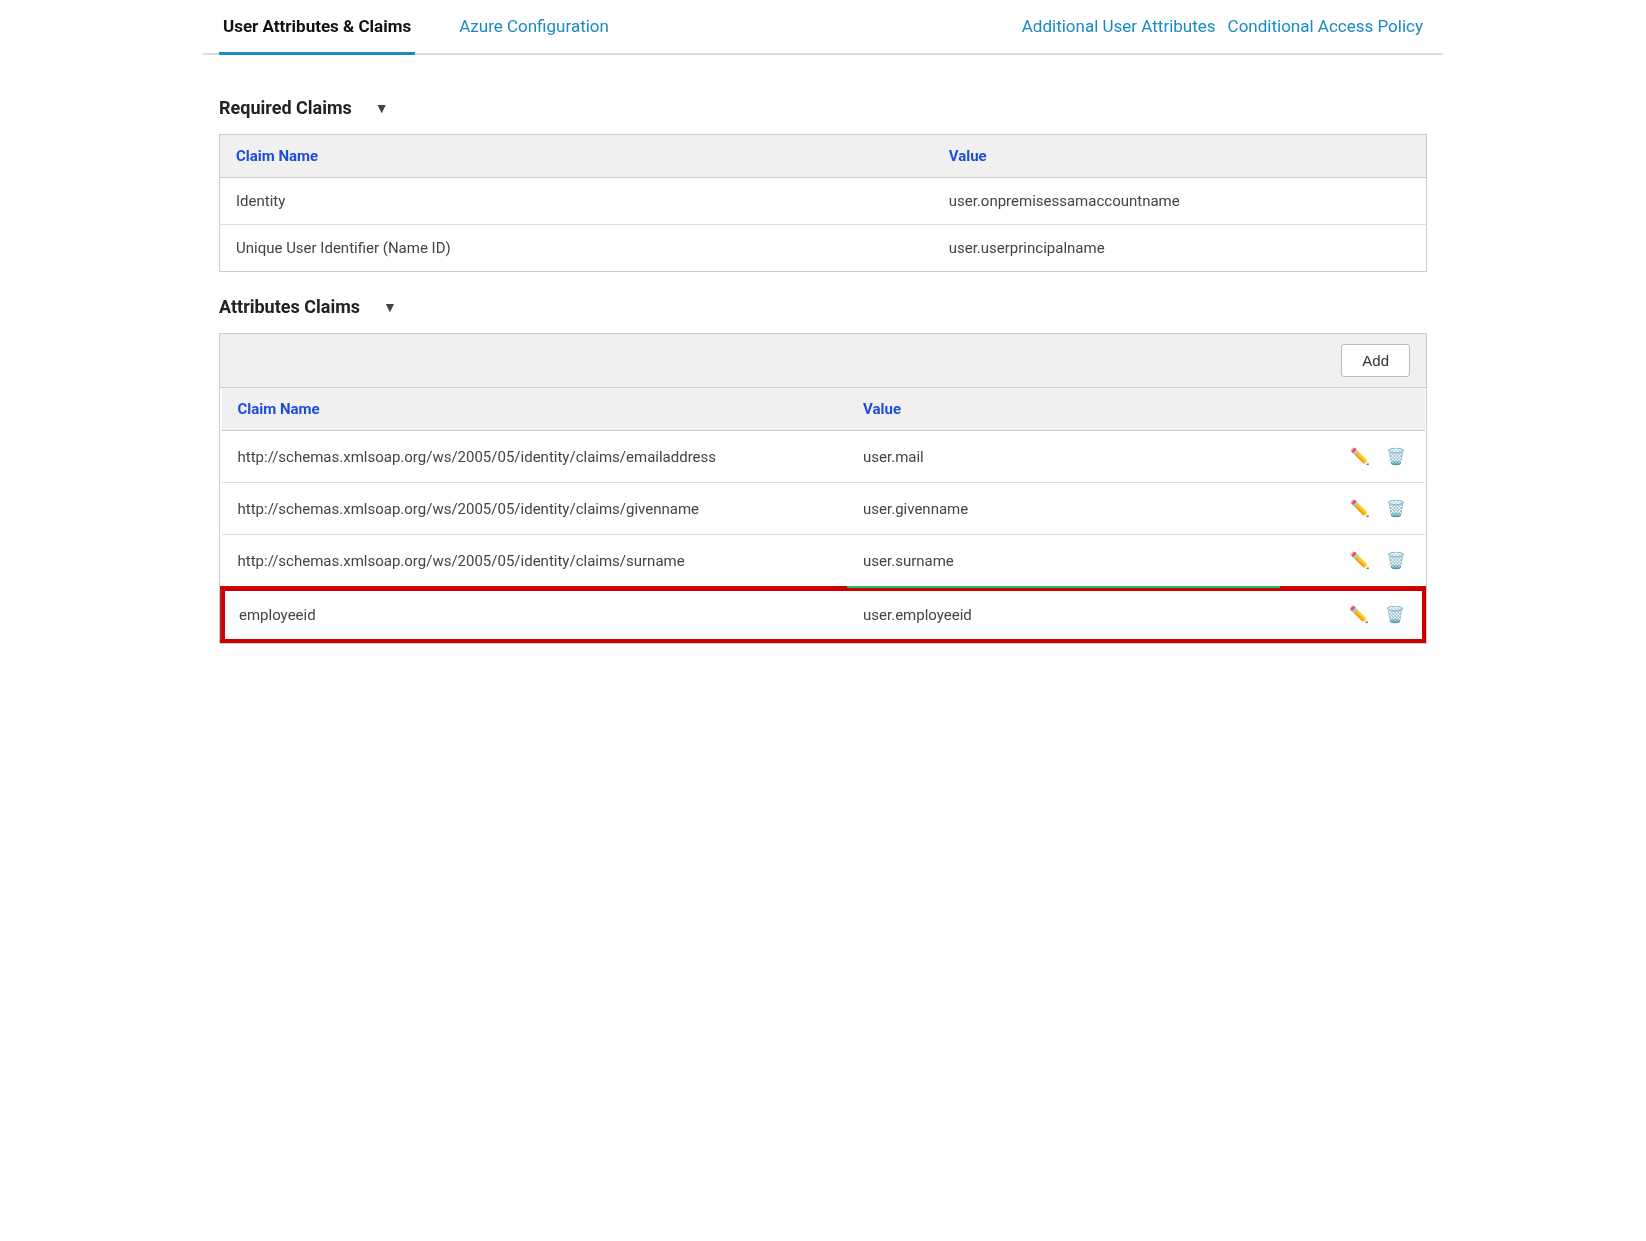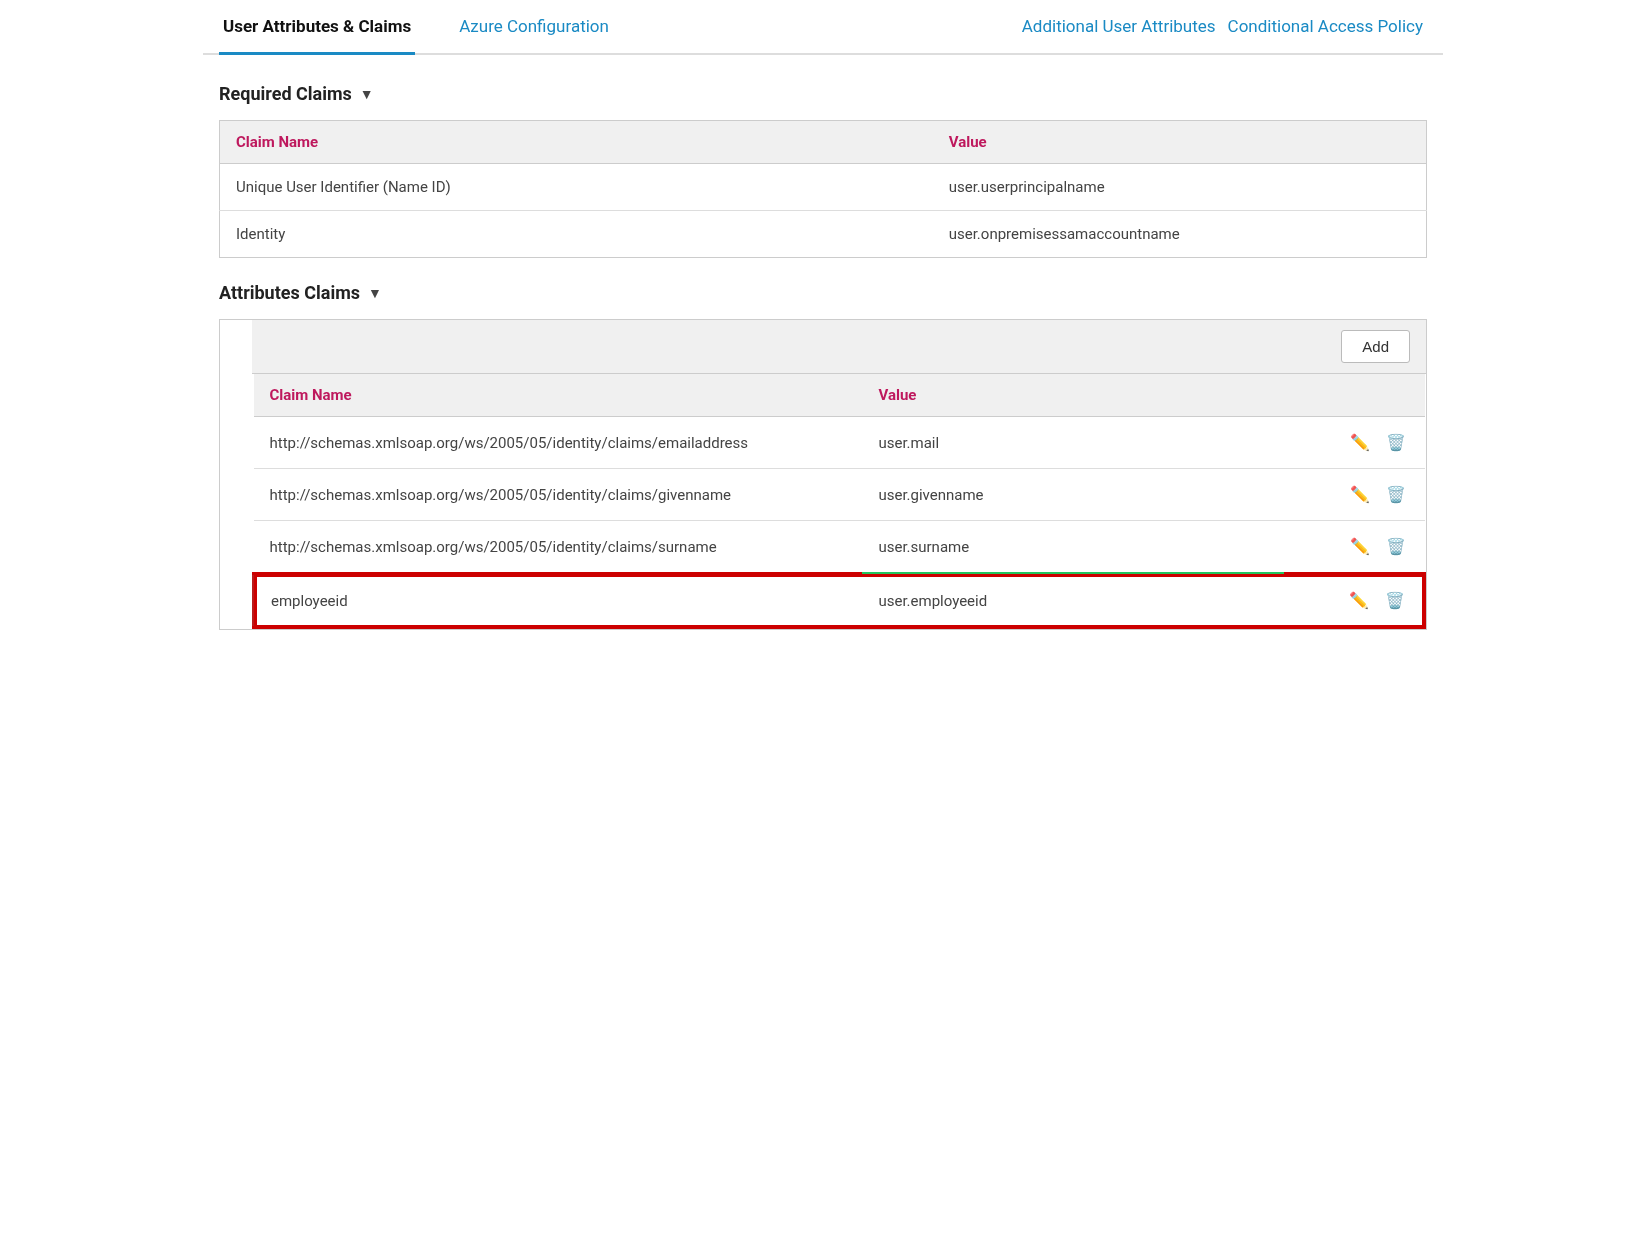--- a/index.html
+++ b/index.html
@@ -57,26 +57,26 @@
 
     
     .main-content {
       padding: 20px 16px;
     }
 
     
     .section-header {
       display: flex;
       align-items: center;
-      gap: 8px;
+      gap: 23px;
       font-size: 18px;
       font-weight: 700;
       color: #222;
       margin-bottom: 16px;
-      margin-top: 8px;
+      margin-top: 22px;
     }
 
     .section-header .chevron {
       font-size: 14px;
       color: #444;
     }
 
     
     .claims-table {
       width: 100%;
@@ -85,21 +85,21 @@
       margin-bottom: 24px;
     }
 
     .claims-table th {
       background: #f0f0f0;
       padding: 12px 16px;
       text-align: left;
       font-weight: 700;
       font-size: 15px;
       border-bottom: 1px solid #ccc;
-      color: #be185d;
+      color: #1d4ed8;
     }
 
     .claims-table td {
       padding: 14px 16px;
       border-bottom: 1px solid #ddd;
       font-size: 15px;
       color: #444;
       vertical-align: middle;
     }
 
@@ -151,21 +151,20 @@
       background: none;
       border: none;
       cursor: pointer;
       font-size: 16px;
       color: #444;
       padding: 2px;
     }
 
     .additional-table-wrapper {
       border: 1px solid #ccc;
-      padding-left: 32px;
     }
 
     .additional-table-wrapper .claims-table {
       border: none;
       margin-bottom: 0;
     }
   </style>
 </head>
 <body>
 
@@ -189,26 +188,26 @@
 
     <table class="claims-table">
       <thead>
         <tr>
           <th class="col-name">Claim Name</th>
           <th class="col-value">Value</th>
         </tr>
       </thead>
       <tbody id="required-claims-body">
       <tr>
+      <td class="col-name">Identity</td>
+      <td class="col-value">user.onpremisessamaccountname</td>
+    </tr>
+          <tr>
       <td class="col-name">Unique User Identifier (Name ID)</td>
       <td class="col-value">user.userprincipalname</td>
-    </tr>
-          <tr>
-      <td class="col-name">Identity</td>
-      <td class="col-value">user.onpremisessamaccountname</td>
     </tr>
         </tbody>
     </table>
 
     <div class="section-header">
       <span>Attributes Claims</span>
       <span class="chevron">▼</span>
     </div>
 
     <div class="additional-table-wrapper">

